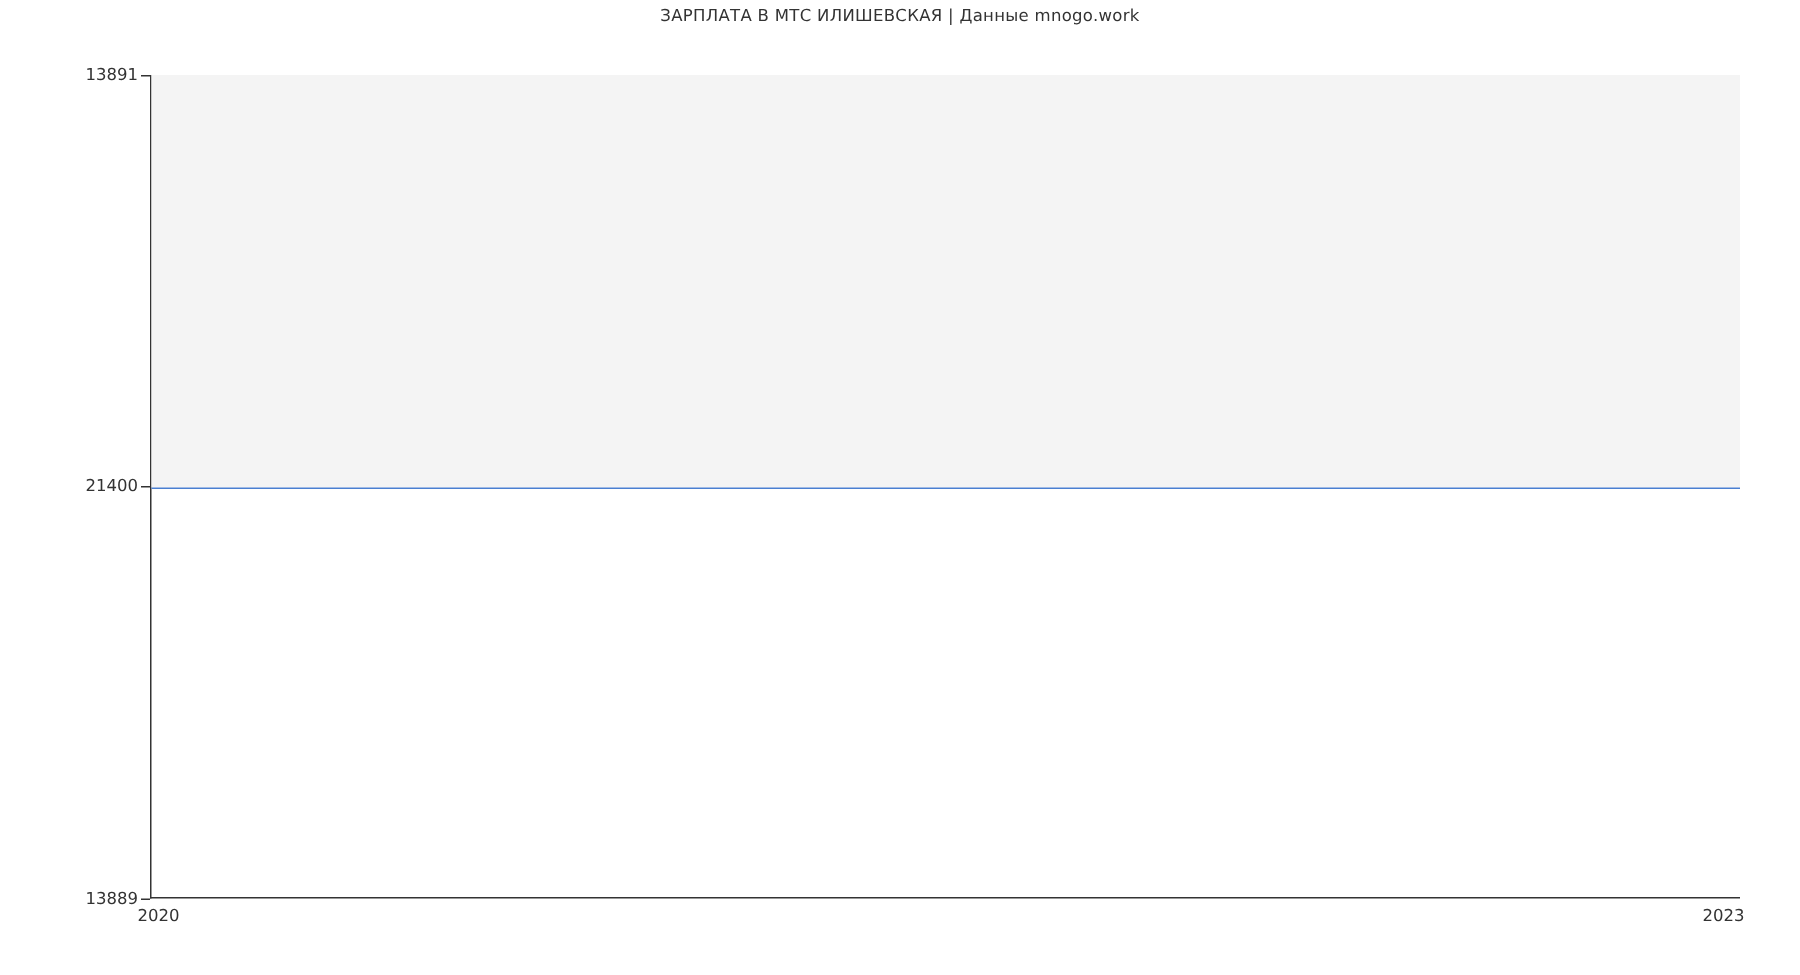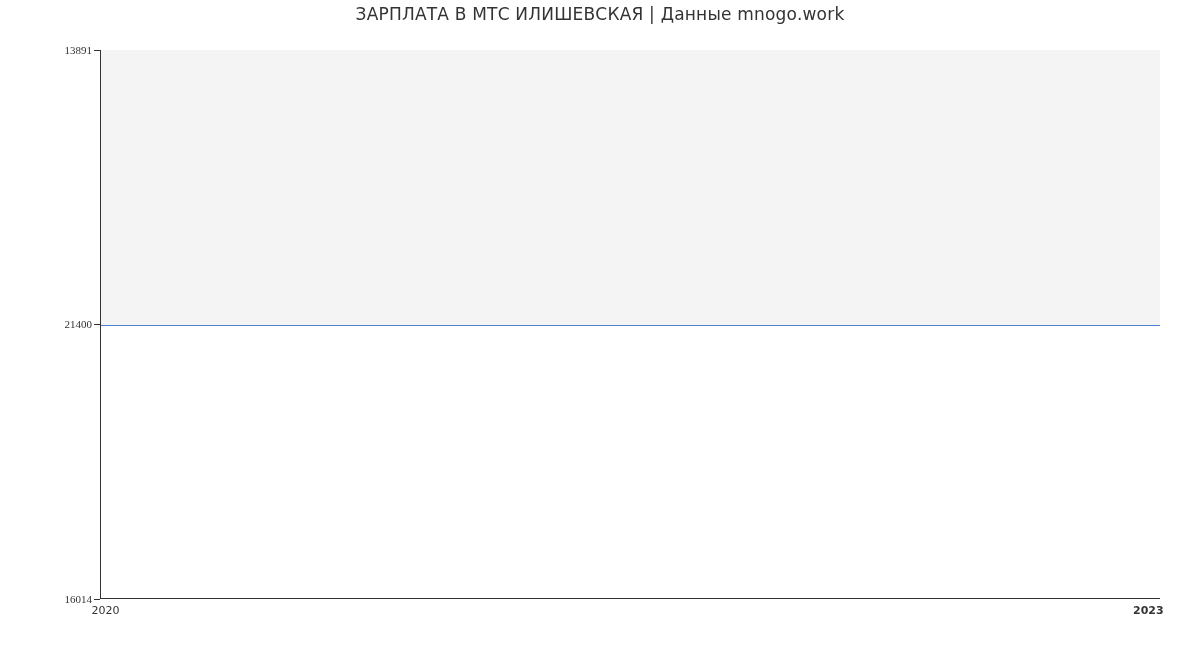--- a/index.html
+++ b/index.html
@@ -15,21 +15,21 @@
     position: relative;
     width: 1200px;
     height: 650px;
   }
   .title {
     position: absolute;
     top: 4px;
     left: 0;
     width: 1200px;
     text-align: center;
-    font-size: 17px;
+    font-size: 11px;
     color: #333333;
     letter-spacing: 0.2px;
   }
   
   .plot {
     position: absolute;
     left: 100px;
     top: 50px;
     width: 1060px;   
     height: 549px;   
@@ -63,45 +63,44 @@
   }
   
   .ylabel {
     position: absolute;
     right: 1108px; 
     transform: translateY(-50%);
     font-size: 11px;
     color: #333333;
     text-align: center;
     white-space: nowrap;
-    font-family: Liberation Serif, serif;
   }
   
   .xlabel {
     position: absolute;
     top: 604px;
     font-size: 11px;
     color: #333333;
     white-space: nowrap;
   }
   .xlabel.left  { left: 100px;  transform: translateX(-30%); }
-  .xlabel.right { left: 1156px; transform: translateX(-75%); font-weight: bold; }
+  .xlabel.right { left: 1156px; transform: translateX(-75%); }
 </style>
 </head>
 <body>
 
 <div class="chart-wrap">
 
   <div class="title">ЗАРПЛАТА В МТС ИЛИШЕВСКАЯ | Данные mnogo.work</div>
 
   <div class="ytick" style="top:599px;"></div>
   <div class="ytick" style="top:324px;"></div>
   <div class="ytick" style="top:50px;"></div>
 
-  <div class="ylabel" style="top:599px;">16014</div>
+  <div class="ylabel" style="top:599px;">13889</div>
   <div class="ylabel" style="top:324px;">21400</div>
   <div class="ylabel" style="top:50px;">13891</div>
 
   <div class="xlabel left">2020</div>
   <div class="xlabel right">2023</div>
 
   <div class="plot">
     <div class="area" style="height: 275px;"></div>
     <div class="line" style="top: 275px;"></div>
   </div>

